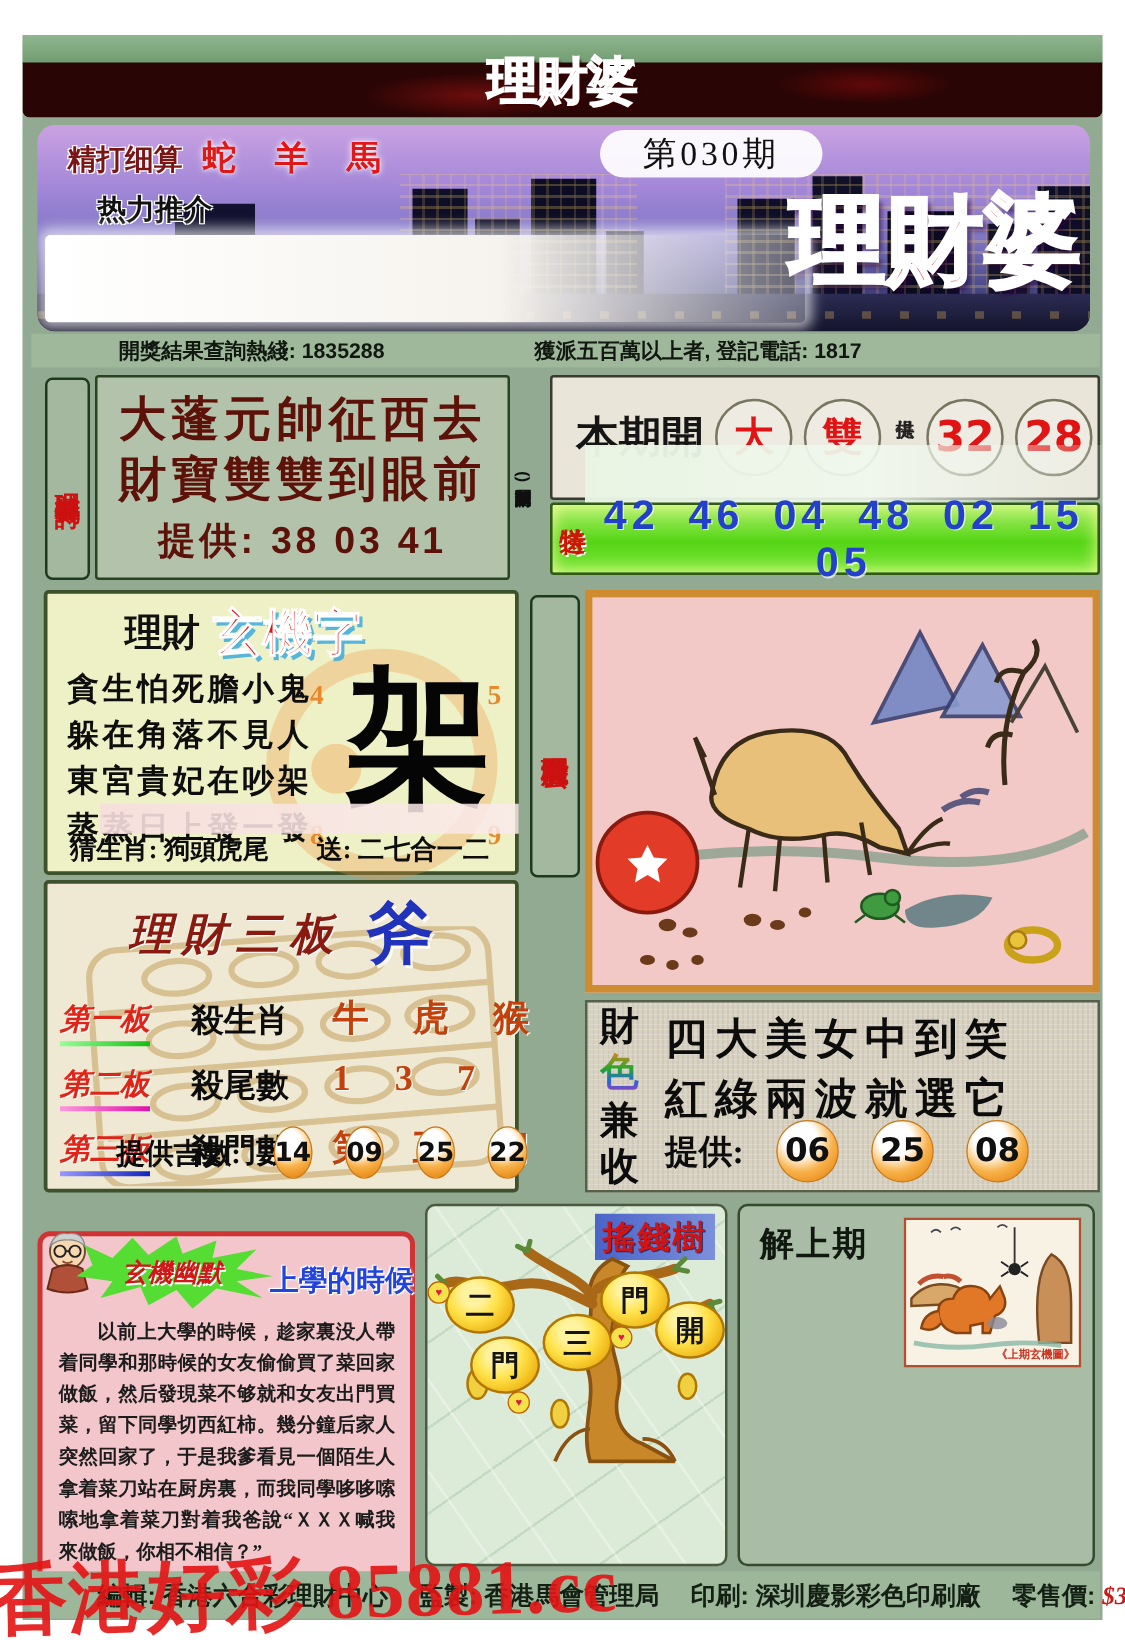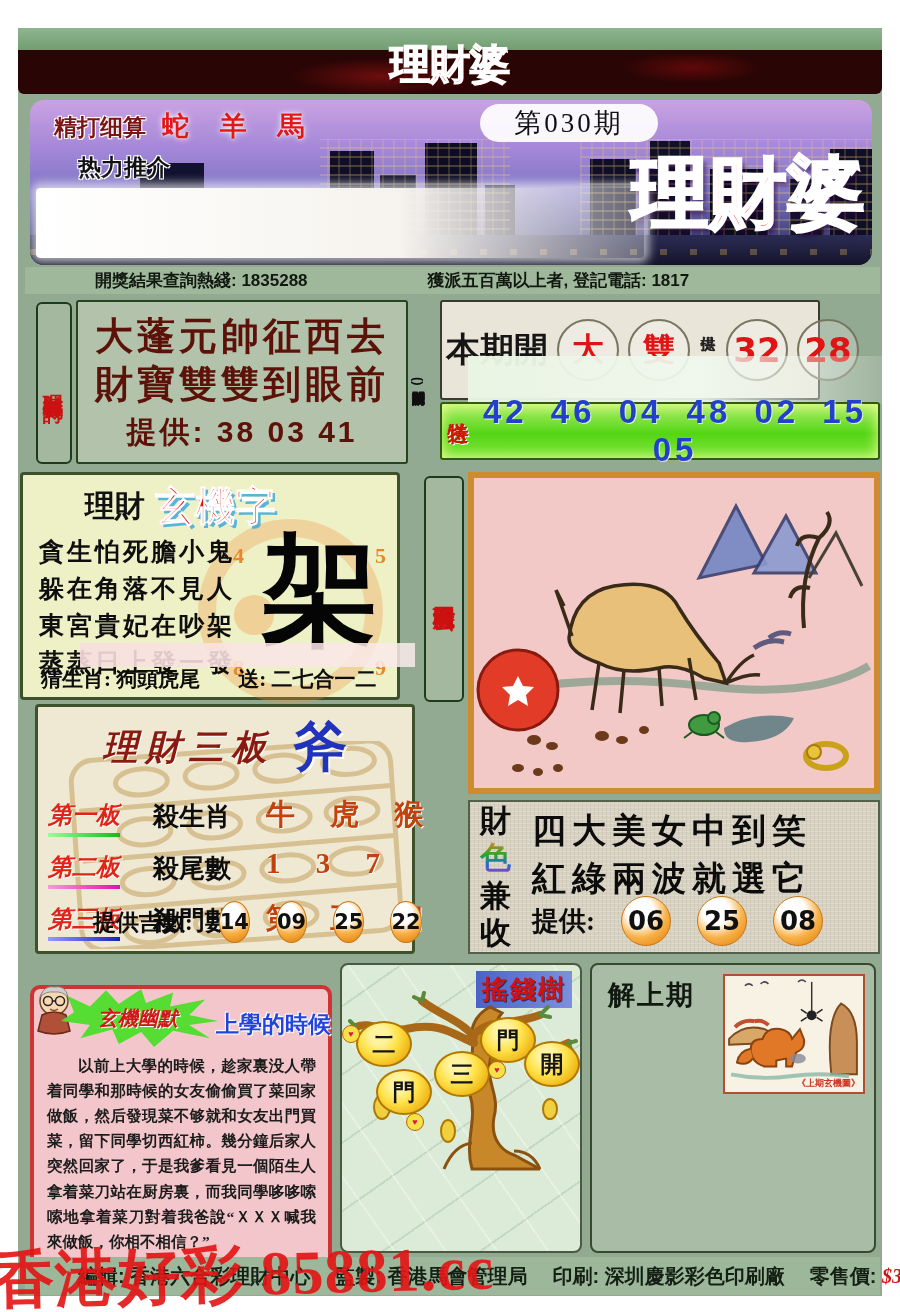--- a/index.html
+++ b/index.html
@@ -62,39 +62,39 @@
      background:#a4b89f;border:2px solid #1e3a1e;border-radius:6px;color:#cc1111;
      font-family:"Liberation Serif",serif;font-weight:bold;display:flex;align-items:center;justify-content:center;}
   #tema-label{left:36px;top:302px;width:32px;height:158px;font-size:20px;letter-spacing:2px;}
   #poem-box{left:76px;top:300px;width:328px;height:160px;background:#b3c3ab;border:2px solid #27431f;border-radius:3px;
      display:flex;flex-direction:column;align-items:center;justify-content:center;}
   .tema-line{font-family:"Liberation Serif",serif;font-weight:bold;font-size:38px;color:#5c1208;
      letter-spacing:4px;line-height:48px;white-space:nowrap;}
   .tema-provide{font-size:30px;font-weight:bold;color:#5c1208;margin-top:4px;letter-spacing:3px;}
   #scratch-note{left:404px;top:302px;width:28px;height:158px;writing-mode:vertical-rl;text-orientation:mixed;
      font-size:13px;color:#101010;font-weight:bold;display:flex;align-items:center;justify-content:center;}
-  #benqi{left:440px;top:300px;width:380px;height:100px;background:#e9e5d9;border:2px solid #3a3a30;border-radius:3px;
-     display:flex;align-items:center;padding-left:4px;box-sizing:border-box;gap:9px;}
+  #benqi{left:440px;top:300px;width:440px;height:100px;background:#e9e5d9;border:2px solid #3a3a30;border-radius:3px;
+     display:flex;align-items:center;padding-left:19px;box-sizing:border-box;gap:9px;}
   #benqi .prefix{font-family:"Liberation Serif",serif;font-size:34px;font-weight:bold;color:#151515;white-space:nowrap;}
   .circle{width:58px;height:58px;border:2.5px solid #77765f;border-radius:50%;flex:0 0 auto;
      display:flex;align-items:center;justify-content:center;background:rgba(255,255,255,.25);}
   .circle.cjk{font-family:"Liberation Serif",serif;font-size:32px;font-weight:bold;color:#e01414;}
   .circle.num{font-size:34px;font-weight:bold;color:#e01414;font-family:"DejaVu Sans",sans-serif;}
   #benqi .provide{writing-mode:vertical-rl;text-orientation:upright;font-size:15px;font-weight:bold;color:#222;width:18px;height:52px;}
   #benqi-blur{left:468px;top:356px;width:414px;height:48px;
      background:linear-gradient(90deg,rgba(233,245,227,.97) 0%,rgba(240,248,238,.92) 55%,rgba(240,248,238,.15) 100%);}
   #tesong{left:440px;top:402px;width:440px;height:58px;border:2px solid #2f5b12;border-radius:3px;box-sizing:border-box;
      background:linear-gradient(180deg,#aef06a 0%,#55d515 55%,#7ce63a 100%);
      box-shadow:inset 0 0 14px rgba(255,255,160,.9);display:flex;align-items:center;}
   #tesong .lab{writing-mode:vertical-rl;text-orientation:upright;font-family:"Liberation Serif",serif;
      font-size:21px;font-weight:bold;color:#cc1800;height:50px;margin-left:2px;text-shadow:1px 1px 0 #fff;}
   #tesong .nums{flex:1;text-align:center;font-size:33px;font-weight:bold;color:#2340cc;
      letter-spacing:4px;word-spacing:10px;text-shadow:1px 1px 0 rgba(255,255,255,.7);}
   
-  #xuanjizi{left:20px;top:472px;width:380px;height:228px;background:#eef0c6;border:3px solid #3d512b;border-radius:4px;box-sizing:border-box;}
+  #xuanjizi{left:35px;top:472px;width:380px;height:228px;background:#eef0c6;border:3px solid #3d512b;border-radius:4px;box-sizing:border-box;}
   #yinyang{position:absolute;right:14px;top:44px;width:185px;height:185px;border-radius:50%;
      border:18px solid rgba(240,150,60,.30);box-sizing:border-box;}
   #yinyang::after{content:"";position:absolute;left:18px;top:58px;width:40px;height:40px;border-radius:50%;background:rgba(240,150,60,.35);}
   #xjz-header{position:absolute;left:0;right:60px;top:4px;text-align:center;white-space:nowrap;}
   #xjz-header .pre{font-family:"Liberation Serif",serif;font-size:30px;font-weight:bold;color:#111;vertical-align:middle;}
   #xjz-header .tit{font-family:"Liberation Serif",serif;font-size:40px;font-weight:900;color:#e01212;vertical-align:middle;
      -webkit-text-stroke:1px #fff;text-shadow:3px 3px 0 rgba(60,170,220,.85);margin-left:6px;}
   #xjz-poem{position:absolute;left:16px;top:58px;font-family:"Liberation Serif",serif;font-weight:bold;
      font-size:25px;color:#0e0e0e;line-height:37px;letter-spacing:3px;white-space:nowrap;}
   #xjz-big{position:absolute;left:238px;top:58px;font-family:"Liberation Serif",serif;font-weight:900;

